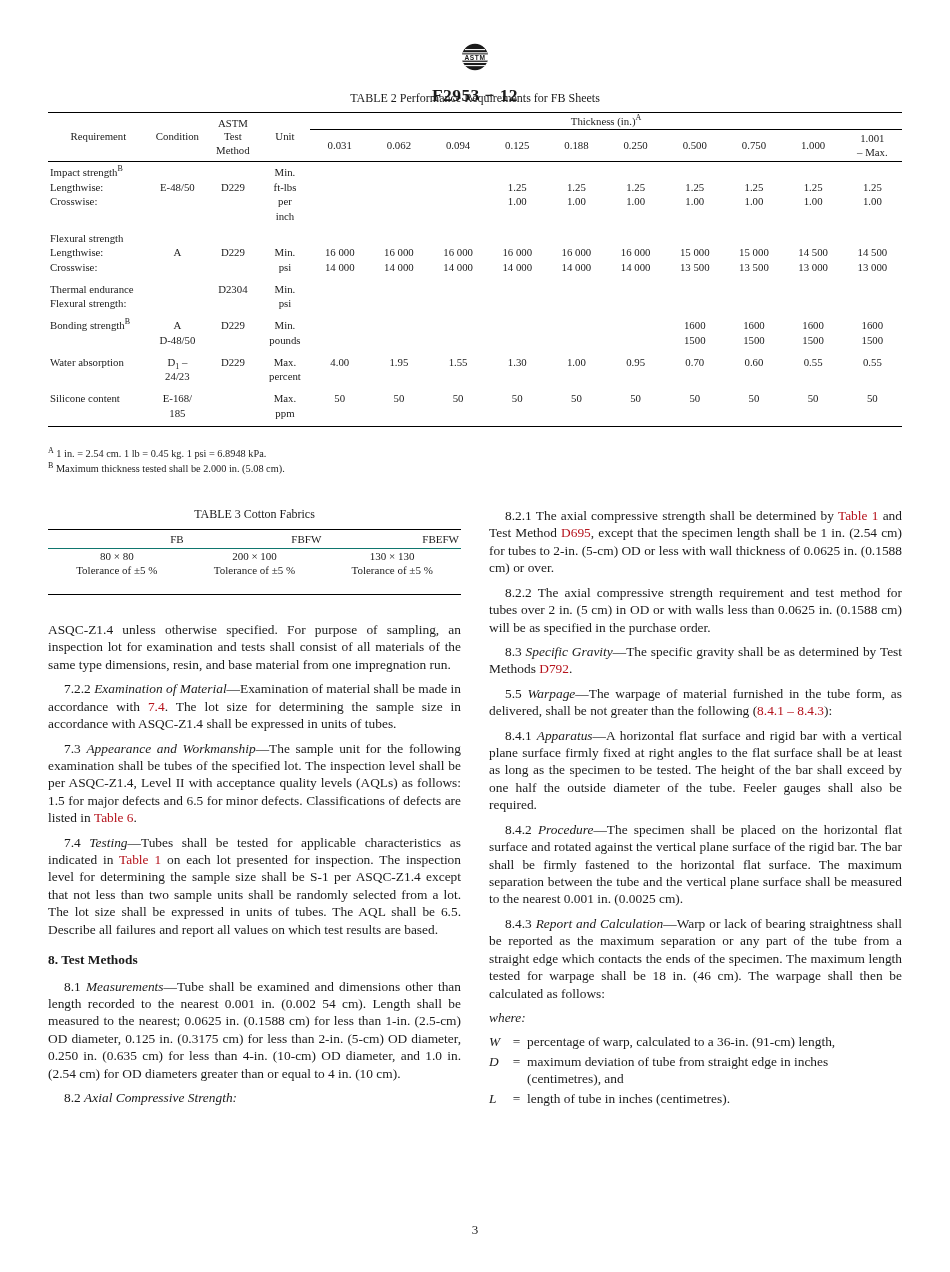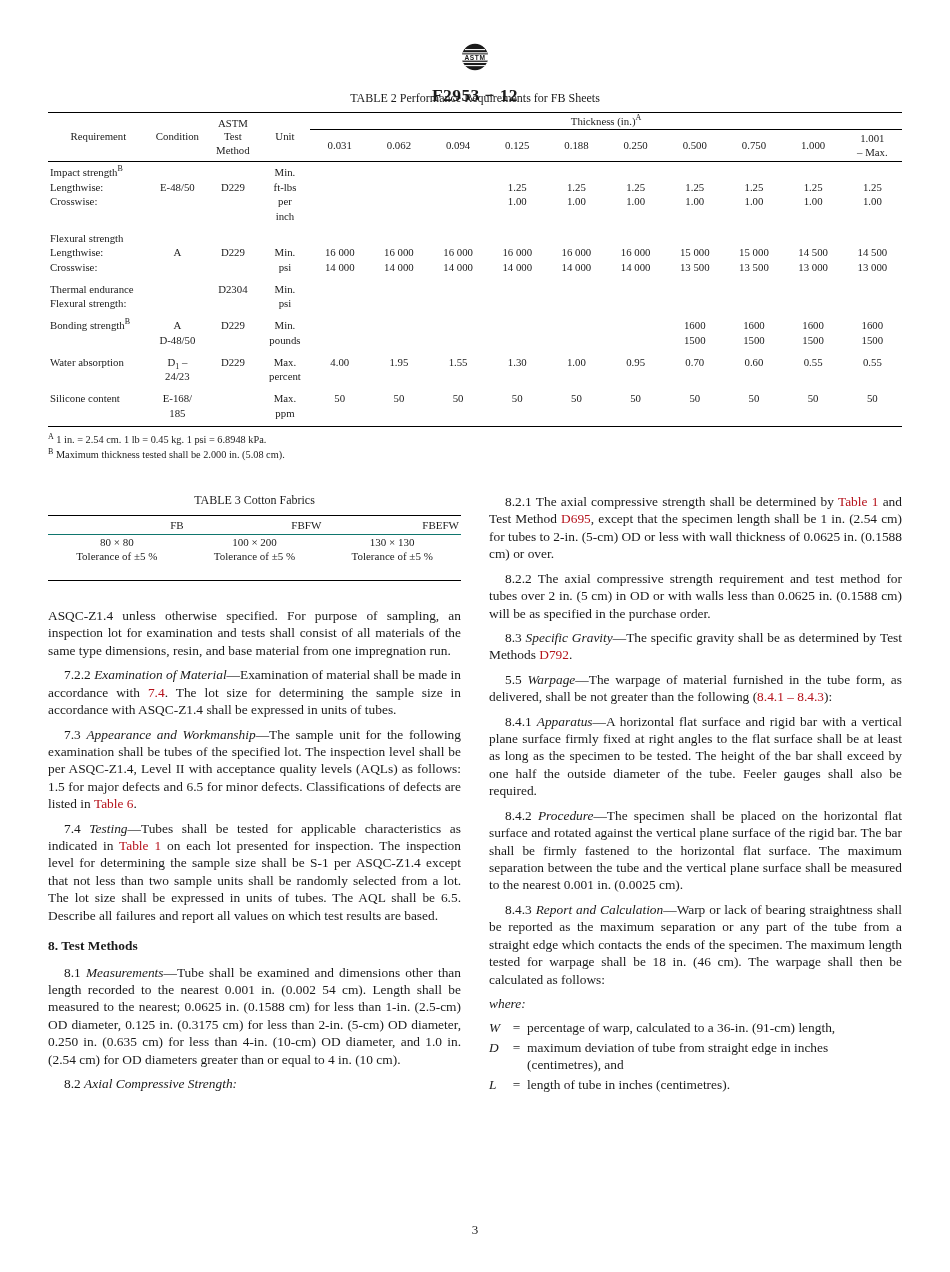--- a/index.html
+++ b/index.html
@@ -22,21 +22,21 @@
   
   .perf-table { width: 100%; border-collapse: collapse; font-size: 10.8px; line-height: 1.25; border-top: 1.4px solid #000; }
   .perf-table th { font-weight: normal; text-align: center; vertical-align: middle; padding: 2px 2px; white-space: pre-line; }
   .perf-table th.thickness-span { border-bottom: 1px solid #000; padding: 2px 0 1px 0; }
   .perf-table thead th[rowspan], .perf-table thead tr:last-child th { border-bottom: 1px solid #000; }
   .perf-table td { text-align: center; vertical-align: top; padding: .5px 2px; white-space: nowrap; }
   .perf-table td.req-col { text-align: left; }
   .perf-table tbody tr:first-child td { padding-top: 4px; }
   .perf-table tbody tr.group-start td { padding-top: 8px; }
   .perf-table tbody tr:last-child td { padding-bottom: 6px; border-bottom: 1px solid #000; }
-  .footnotes { font-size: 10.3px; margin-top: 6px; line-height: 1.3; }
+  .footnotes { font-size: 10.3px; margin-top: 20px; line-height: 1.3; }
   .footnote { margin: 1px 0; }
 
   
   .columns { display: flex; gap: 28px; margin-top: 32px; }
   .column { flex: 1 1 0; min-width: 0; }
 
   
   .table3-block { margin-bottom: 26px; }
   .table3-block .table-title { margin: 0 0 7px 0; }
   .fabric-table { width: 100%; border-collapse: collapse; font-size: 11px; border-top: 1.3px solid #000; }
@@ -383,21 +383,21 @@
             <thead>
               <tr>
                 <th>FB</th>
                 <th>FBFW</th>
                 <th>FBEFW</th>
               </tr>
             </thead>
             <tbody>
               <tr>
                 <td>80 × 80</td>
-                <td>100 × 200</td>
+                <td>200 × 100</td>
                 <td>130 × 130</td>
               </tr>
               <tr>
                 <td>Tolerance of ±5 %</td>
                 <td>Tolerance of ±5 %</td>
                 <td>Tolerance of ±5 %</td>
               </tr>
             </tbody>
           </table>
       </div>

